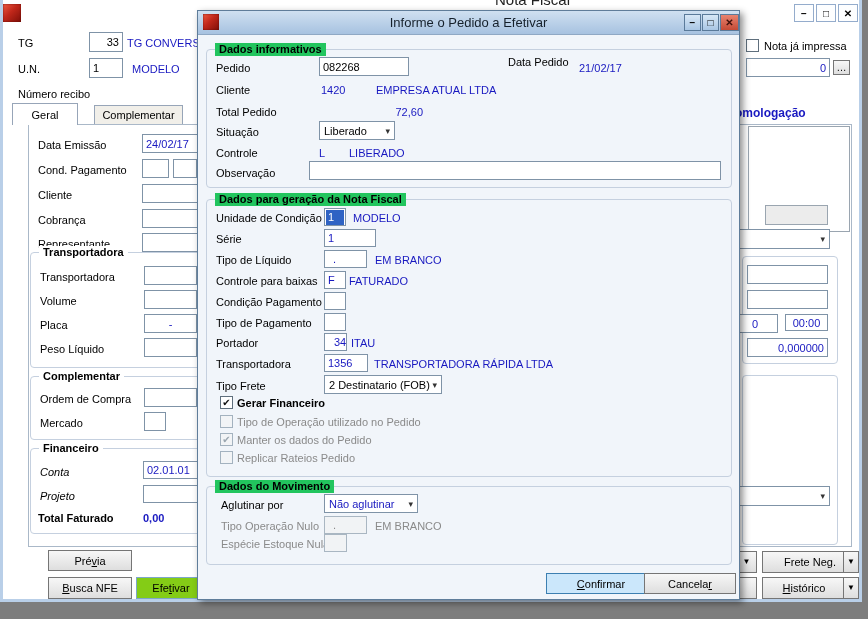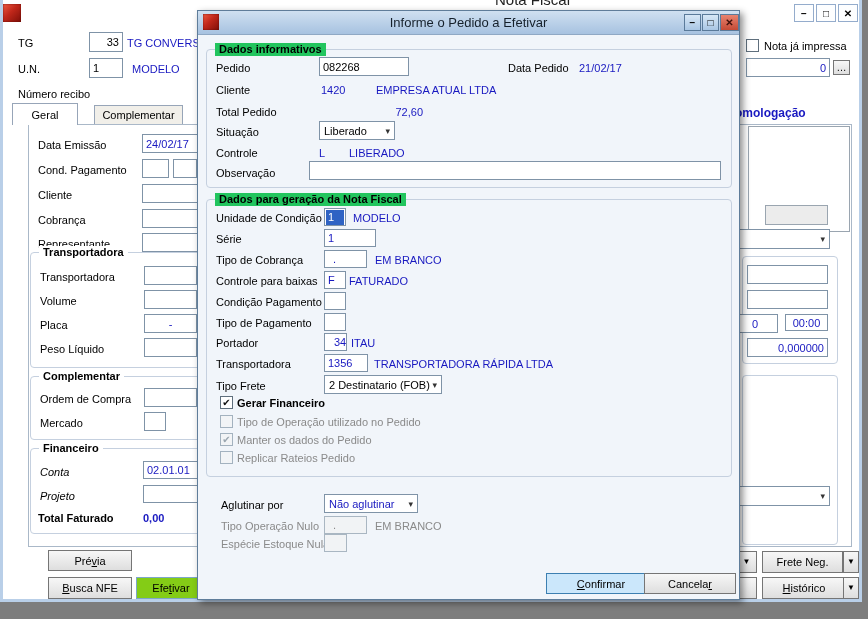--- a/index.html
+++ b/index.html
@@ -177,21 +177,21 @@
       </div>
 
     <div class="grp" style="left:742px;top:375px;width:96px;height:170px"></div>
     <div class="combo" style="left:722px;top:486px;width:108px;height:20px">
         <span class="chev">▾</span>
       </div>
 
     <div class="btn" style="left:736px;top:551px;width:21px;height:22px">
         <span class="arrow">▼</span>
       </div>
-    <div class="btn" style="left:762px;top:551px;width:81px;height:22px">
+    <div class="btn" style="left:762px;top:551px;width:96px;height:22px">
         <span>Frete Neg.</span>
       </div>
     <div class="btn" style="left:843px;top:551px;width:16px;height:22px">
         <span class="arrow">▼</span>
       </div>
     <div class="btn" style="left:736px;top:577px;width:21px;height:22px"></div>
     <div class="btn" style="left:762px;top:577px;width:84px;height:22px">
         <span><u>H</u>istórico</span>
       </div>
     <div class="btn" style="left:843px;top:577px;width:16px;height:22px">
@@ -212,21 +212,21 @@
     <div class="dctl" style="left:504px;top:3px;width:17px">□</div>
     <div class="dctl close" style="left:522px;top:3px;width:19px">✕</div>
 
     <div class="grp dlgg" style="left:8px;top:38px;width:526px;height:139px">
       <span class="leg">Dados informativos</span>
     </div>
     <div class="lbl" style="left:18px;top:51px">Pedido</div>
     <div class="inp" style="left:121px;top:46px;width:90px;height:19px">
         <span>082268</span>
       </div>
-    <div class="lbl" style="left:310px;top:51px">Data Pedido</div>
+    <div class="lbl" style="left:310px;top:45px">Data Pedido</div>
     <div class="val" style="left:381px;top:51px">21/02/17</div>
 
     <div class="lbl" style="left:18px;top:73px">Cliente</div>
     <div class="val" style="left:123px;top:73px">1420</div>
     <div class="val" style="left:178px;top:73px">EMPRESA ATUAL LTDA</div>
 
     <div class="lbl" style="left:18px;top:95px">Total Pedido</div>
     <div class="val" style="left:150px;top:95px;width:75px;text-align:right">72,60</div>
 
     <div class="lbl" style="left:18px;top:115px">Situação</div>
@@ -251,21 +251,21 @@
     <div class="inp" style="left:126px;top:197px;width:22px;height:18px;padding:0 1px">
         <span class="selval">1</span>
       </div>
     <div class="val" style="left:155px;top:201px">MODELO</div>
 
     <div class="lbl" style="left:18px;top:222px">Série</div>
     <div class="inp blue" style="left:126px;top:218px;width:52px;height:18px">
         <span>1</span>
       </div>
 
-    <div class="lbl" style="left:18px;top:243px">Tipo de Cobrança</div>
+    <div class="lbl" style="left:18px;top:243px">Tipo de Líquido</div>
     <div class="inp blue" style="left:126px;top:239px;width:43px;height:18px;padding-left:8px">
         <span>.</span>
       </div>
     <div class="val" style="left:177px;top:243px">EM BRANCO</div>
 
     <div class="lbl" style="left:18px;top:264px">Controle para baixas</div>
     <div class="inp blue" style="left:126px;top:260px;width:22px;height:18px">
         <span>F</span>
       </div>
     <div class="val" style="left:151px;top:264px">FATURADO</div>
@@ -303,20 +303,23 @@
     <div class="lbl gray" style="left:39px;top:405px">Tipo de Operação utilizado no Pedido</div>
 
     <div class="cb dis" style="left:22px;top:422px">
         <span>✔</span>
       </div>
     <div class="lbl gray" style="left:39px;top:423px">Manter os dados do Pedido</div>
 
     <div class="cb dis" style="left:22px;top:440px"></div>
     <div class="lbl gray" style="left:39px;top:441px">Replicar Rateios Pedido</div>
 
+    <div class="grp dlgg" style="left:8px;top:475px;width:526px;height:79px">
+      <span class="leg">Dados do Movimento</span>
+    </div>
     <div class="lbl" style="left:23px;top:488px">Aglutinar por</div>
     <div class="combo blue" style="left:126px;top:483px;width:94px;height:19px">
         <span class="blue">Não aglutinar</span>
         <span class="chev">▾</span>
       </div>
 
     <div class="lbl gray" style="left:23px;top:509px">Tipo Operação Nulo</div>
     <div class="inp dis" style="left:126px;top:505px;width:43px;height:18px;padding-left:8px">
         <span>.</span>
       </div>

